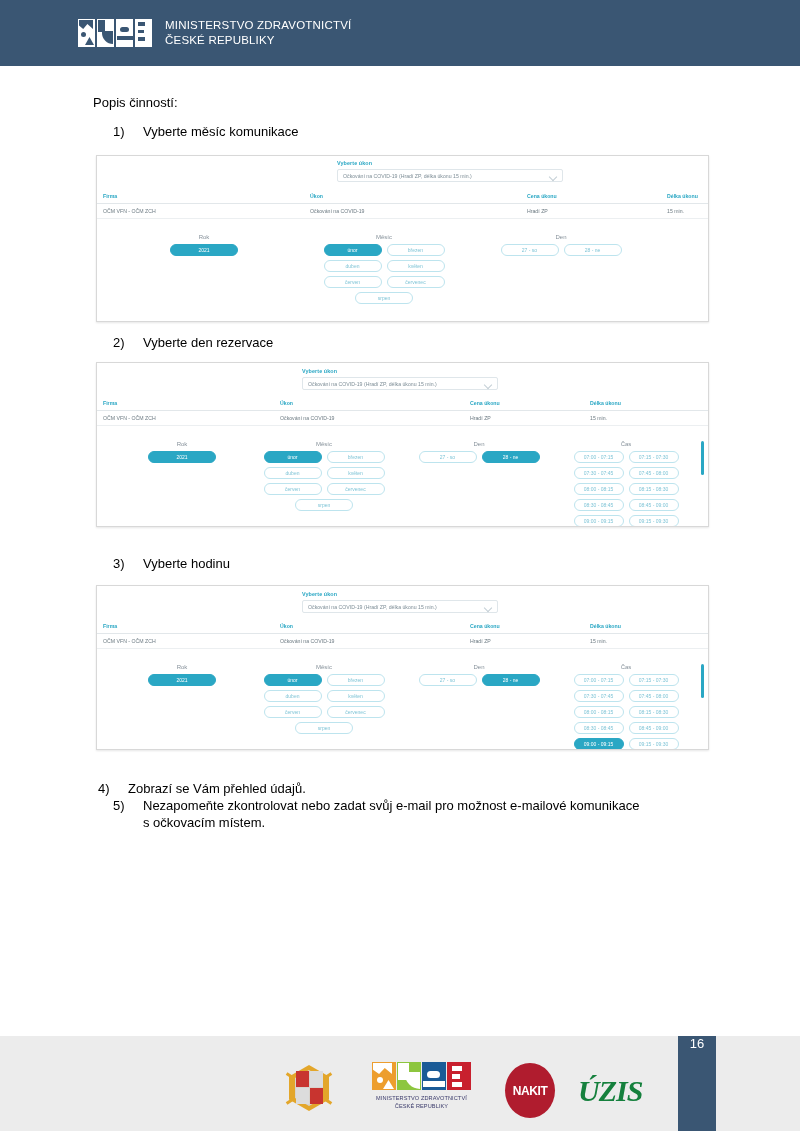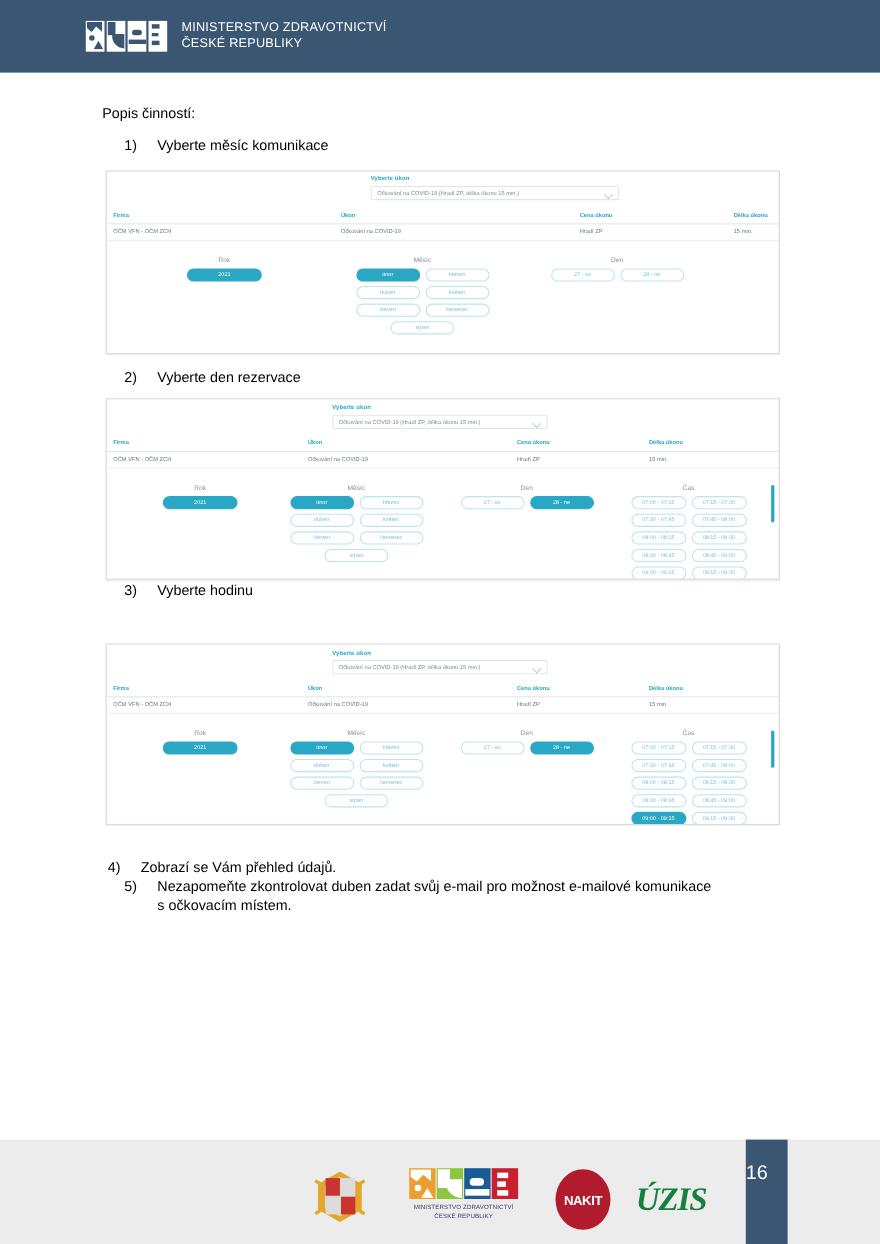--- a/index.html
+++ b/index.html
@@ -184,23 +184,23 @@
 
   .uzis { position: absolute; left: 578px; top: 38px; }
   .uzis span {
     font-size: 30px; font-style: italic; font-weight: bold; color: #15803d;
     letter-spacing: -1px; font-family: "Liberation Serif", serif;
   }
 
   .page-num-box {
     position: absolute; left: 678px; top: 1036px;
     width: 38px; height: 95px; background: #3a5673;
-    color: #fff; font-size: 18px;
-    display: flex; align-items: flex-start; 
-    padding-top: 20px;
+    color: #fff; font-size: 13px;
+    display: flex; align-items: flex-start; justify-content: center;
+    padding-top: 0;
   }
 </style>
 </head>
 <body>
 
 <div class="page-header">
   <div class="header-logo-block">
     <div class="mz-logo">
       <div class="mz-tile t1">
           <i class="a" style="clip-path:polygon(0 0,100% 0,100% 100%,60% 45%,30% 100%,0 60%);width:14px;height:9px;left:1px;top:1px;"></i>
@@ -371,21 +371,21 @@
         </div>
         <div class="pillrow">
           <div class="pill w-time">09:00 - 09:15</div>
           <div class="pill w-time">09:15 - 09:30</div>
         </div>
       </div>
     </div>
     <div class="scrollbar" style="right:4px; top:78px; height:34px;"></div>
   </div>
 
-  <div class="step-label" style="left:113px; top:463px;">
+  <div class="step-label" style="left:113px; top:490px;">
     <span class="step-num">3)</span><span>Vyberte hodinu</span>
   </div>
 
   <div class="shot" id="shot3" style="left:96px; top:519px; width:613px; height:165px;">
     <div class="shot-top">
       <div class="sel-label" style="left:205px; top:5px;">Vyberte úkon</div>
       <div class="sel-box" style="left:205px; top:14px; width:196px;">
         <span>Očkování na COVID-19 (Hradí ZP, délka úkonu 15 min.)</span>
         <span class="chev"></span>
       </div>
@@ -460,21 +460,21 @@
         </div>
       </div>
     </div>
     <div class="scrollbar" style="right:4px; top:78px; height:34px;"></div>
   </div>
 
   <div class="step-label" style="left:98px; top:715px;">
     <span class="step-num">4)</span><span>Zobrazí se Vám přehled údajů.</span>
   </div>
   <div class="step-label" style="left:113px; top:732px;">
-    <span class="step-num">5)</span><span>Nezapomeňte zkontrolovat duben zadat svůj e-mail pro možnost e-mailové komunikace</span>
+    <span class="step-num">5)</span><span>Nezapomeňte zkontrolovat nebo zadat svůj e-mail pro možnost e-mailové komunikace</span>
   </div>
   <div class="step-label" style="left:143px; top:749px;">s očkovacím místem.</div>
 
 </div>
 
 <div class="footer">
   <div class="footer-logos">
 
 
     <div class="crest">

